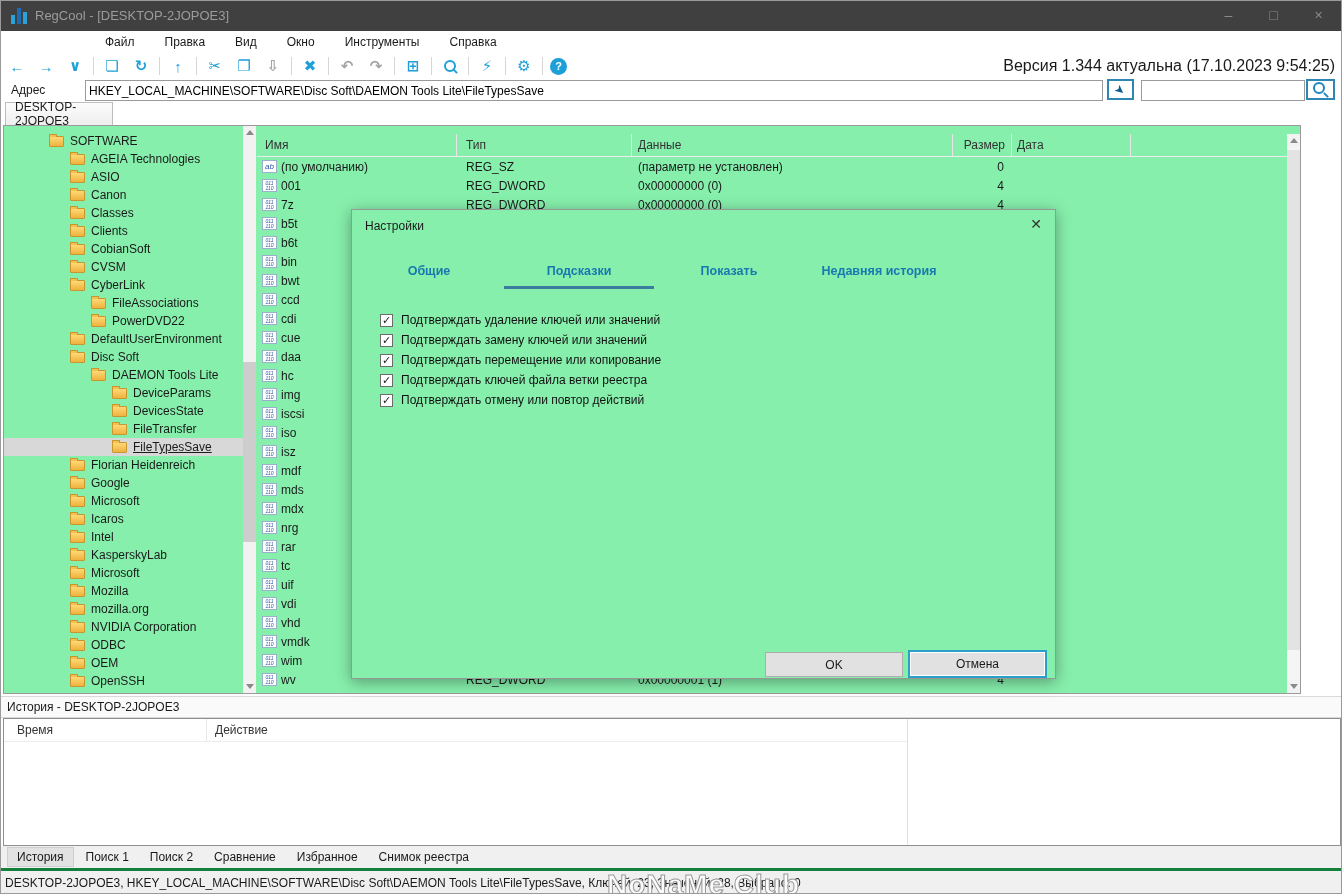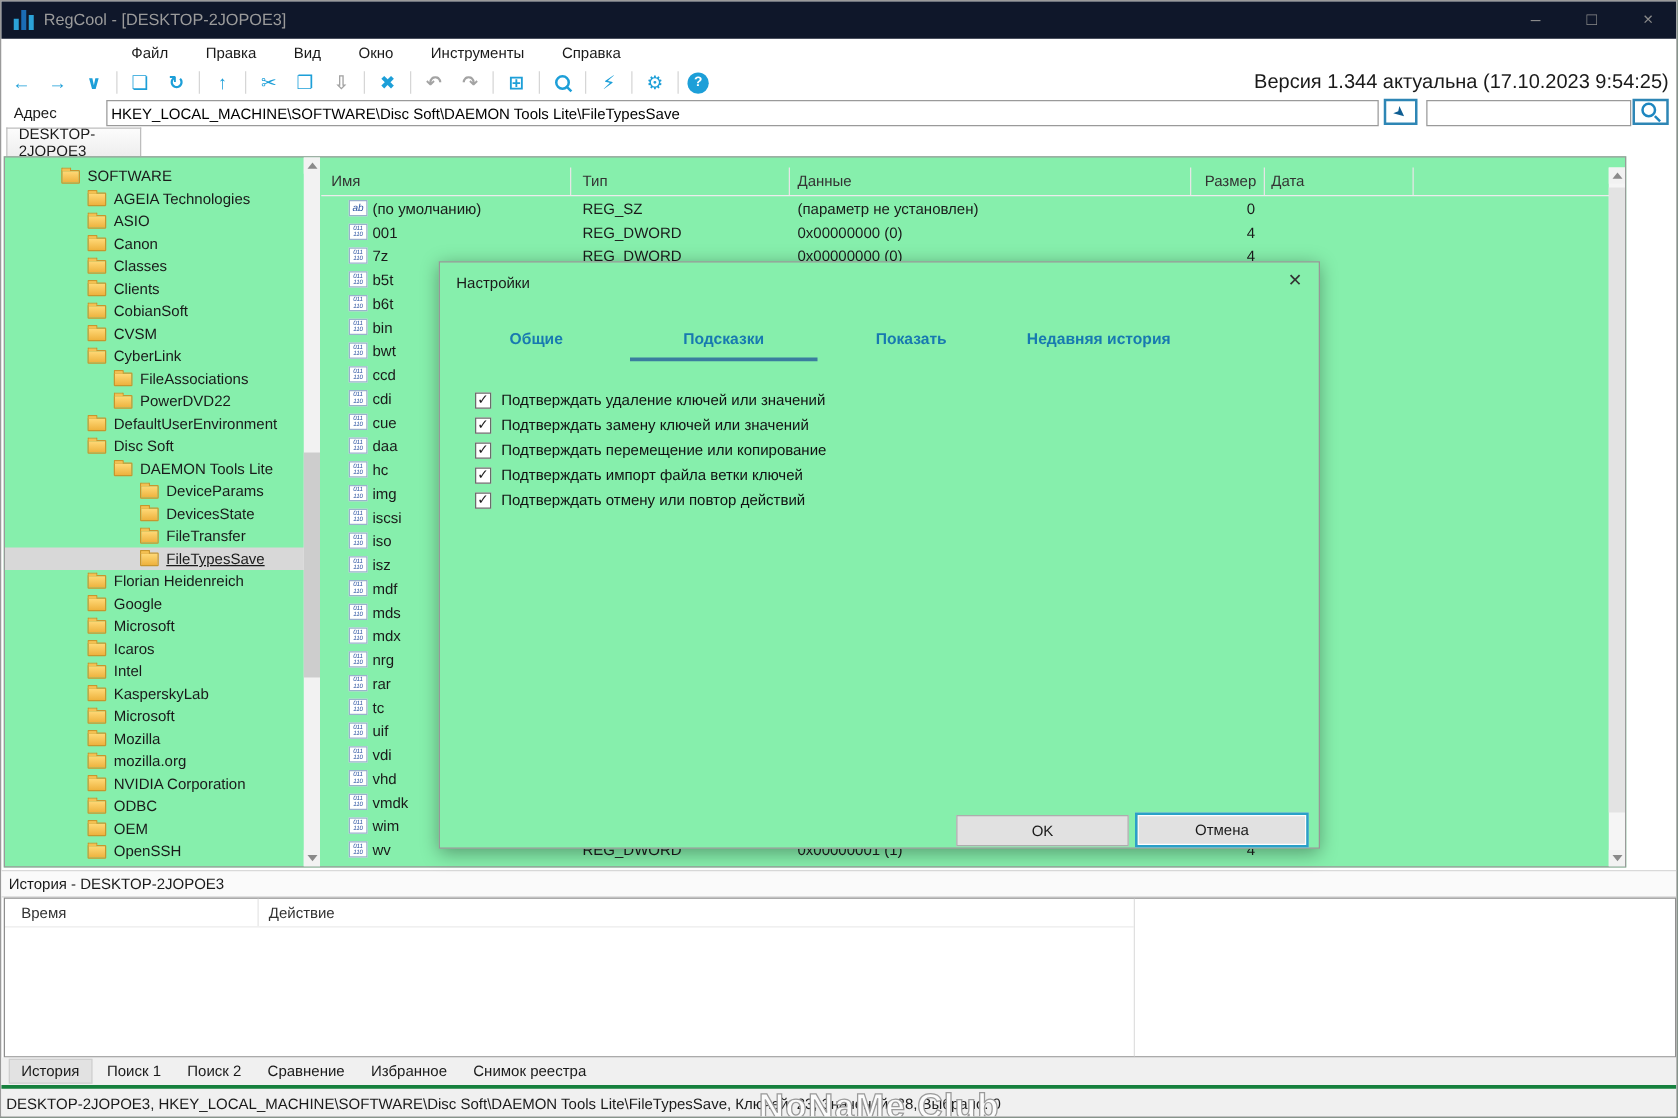--- a/index.html
+++ b/index.html
@@ -1,21 +1,21 @@
 <!DOCTYPE html>
 <html><head>
 <meta charset="utf-8">
 <style>
   html,body{margin:0;padding:0;background:#444;}
   #root{position:relative;width:1342px;height:894px;background:#fff;overflow:hidden;
         font-family:"Liberation Sans","DejaVu Sans",sans-serif;font-size:12px;color:#1a1a1a;
         border:1px solid #9a9a9a;box-sizing:border-box;}
   .abs{position:absolute;}
   
-  #titlebar{left:0;top:0;width:100%;height:30px;background:#0f172a;}
+  #titlebar{left:0;top:0;width:100%;height:30px;background:#404040;}
   #logo{left:10px;top:7px;width:18px;height:16px;display:flex;align-items:flex-end;gap:2px;}
   #logo i{display:block;width:4px;background:#1b6cb5;}
   #logo i.b1{height:9px;background:#2ba2d8;}
   #logo i.b2{height:16px;}
   #logo i.b3{height:12px;background:#2ba2d8;}
   #win-title{left:34px;top:0;height:30px;line-height:30px;font-size:13px;color:#9b9b9b;}
   #win-controls{right:0;top:0;height:30px;display:flex;}
   #win-controls span{width:45px;height:30px;line-height:28px;text-align:center;color:#8a8a8a;font-size:14px;}
   
   #menubar{left:16px;top:30px;width:100%;height:22px;display:flex;align-items:center;padding-left:49px;gap:30px;box-sizing:border-box;margin-left:39px;}
@@ -72,21 +72,21 @@
   .c1{width:175px;padding-left:9px;}
   .c2{width:321px;padding-left:6px;}
   .c3{width:59px;justify-content:flex-end;padding-right:6px;}
   .c4{width:119px;padding-left:5px;}
   .hcell.c0{padding-left:8px;}
   .lrow{display:flex;height:19px;align-items:center;}
   .lrow .cell{display:flex;align-items:center;box-sizing:border-box;height:100%;overflow:hidden;white-space:nowrap;}
   .lrow .c0{padding-left:5px;gap:4px;}
   .lrow .c3{justify-content:flex-end;padding-right:8px;}
   .vicon{flex:none;width:15px;height:13px;border:1px solid #9ab1cc;background:#fff;color:#2a52a0;
-      display:flex;align-items:center;justify-content:center;text-align:center;box-sizing:border-box;overflow:hidden;margin-left:17px;}
+      display:flex;align-items:center;justify-content:center;text-align:center;box-sizing:border-box;overflow:hidden;}
   .vicon.sz{font-size:8px;line-height:8px;}
   .vicon.dword{font-size:5px;line-height:5px;white-space:pre-wrap;word-break:break-all;width:15px;padding:0 1px;}
   #list-scroll{right:0;top:8px;bottom:0;width:13px;background:#f5f5f5;position:absolute;}
   #list-thumb{position:absolute;left:0;top:16px;width:13px;height:500px;background:#e3e3e3;}
   
   #dialog{left:350px;top:208px;width:705px;height:470px;background:#86efac;border:1px solid #979797;
       box-shadow:0 3px 14px rgba(0,0,0,.35);z-index:10;box-sizing:border-box;}
   #dlg-title{left:13px;top:9px;font-size:12px;color:#1a1a1a;}
   #dlg-close{right:13px;top:6px;font-size:14px;color:#333;}
   #dlg-tabs{left:2px;top:47px;height:32px;display:flex;}
@@ -652,21 +652,21 @@
         <div class="opt-row">
           <span class="checkbox">
             <i>✓</i>
           </span>
           <span>Подтверждать перемещение или копирование</span>
         </div>
         <div class="opt-row">
           <span class="checkbox">
             <i>✓</i>
           </span>
-          <span>Подтверждать импорт файла ветки ключей</span>
+          <span>Подтверждать ключей файла ветки реестра</span>
         </div>
         <div class="opt-row">
           <span class="checkbox">
             <i>✓</i>
           </span>
           <span>Подтверждать отмену или повтор действий</span>
         </div>
       </div>
     <div class="abs" id="dlg-ok">
         <span>OK</span>

